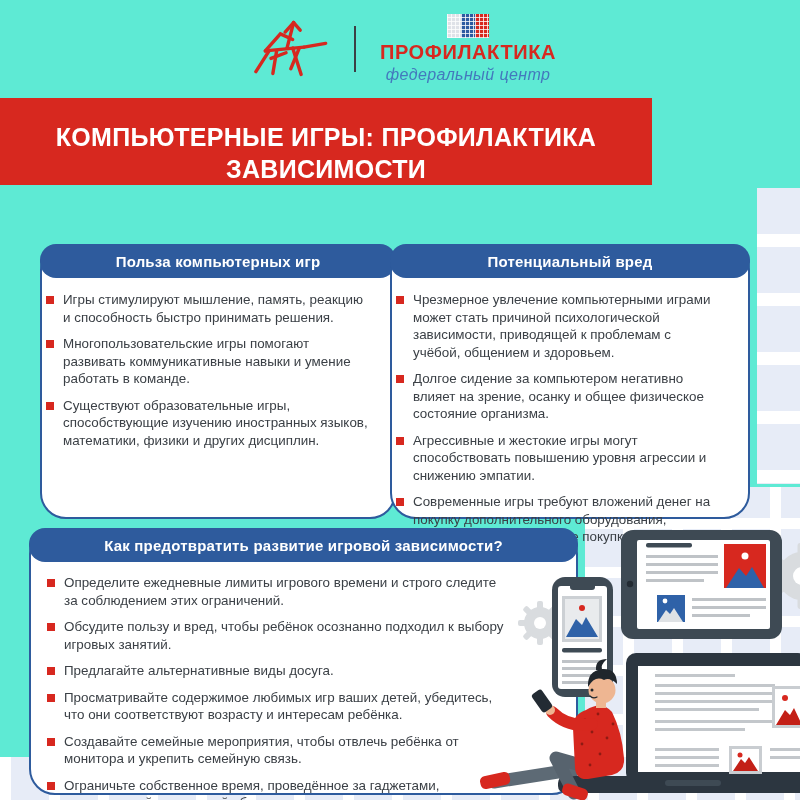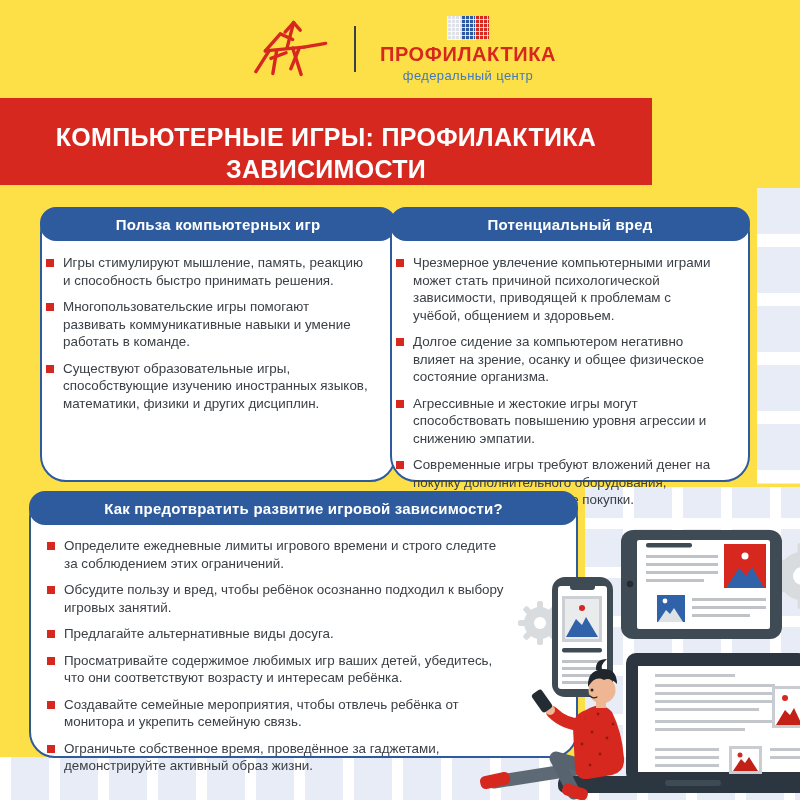--- a/index.html
+++ b/index.html
@@ -1,54 +1,54 @@
 <!DOCTYPE html>
 <html><head>
 <meta charset="utf-8">
 <style>
   html,body{margin:0;padding:0;}
-  .page{position:relative;width:800px;height:800px;background:#fde047;overflow:hidden;
+  .page{position:relative;width:800px;height:800px;background:#5eead4;overflow:hidden;
         font-family:"Liberation Sans",sans-serif;}
 
   
   .header{position:absolute;left:0;top:0;width:800px;height:98px;
           display:flex;align-items:center;justify-content:center;gap:24px;}
   .logo-mark{width:86px;height:66px;}
   .logo-divider{width:2px;height:46px;background:#3c3f44;}
   .brand{display:flex;flex-direction:column;align-items:center;}
   .flag{display:flex;margin-bottom:4px;}
   .flag span{width:14px;height:24px;display:block;
     background-image:
       repeating-linear-gradient(0deg, rgba(255,255,255,.78) 0 1px, transparent 1px 4px),
       repeating-linear-gradient(90deg, rgba(255,255,255,.78) 0 1px, transparent 1px 4px);}
   .flag .f-gray{background-color:#dfe2e8;}
   .flag .f-blue{background-color:#2d5aa0;}
   .flag .f-red{background-color:#d7281f;}
   .brand-name{font-size:20px;font-weight:800;color:#d7281f;letter-spacing:.6px;line-height:1.05;}
-  .brand-sub{font-size:13px;color:#4379bd;letter-spacing:.4px;margin-top:3px;}
+  .brand-sub{font-size:16px;color:#4379bd;letter-spacing:.4px;margin-top:3px;font-style:italic;}
 
   
   .banner{position:absolute;left:0;top:98px;width:652px;height:87px;background:#d7281f;
           display:flex;align-items:flex-end;justify-content:center;}
   .banner-title{color:#fff;font-weight:800;font-size:25px;line-height:32px;text-align:center;
                 max-width:580px;letter-spacing:.3px;}
 
   
   .pat{position:absolute;z-index:0;}
   .pat-right{left:757px;top:188px;width:43px;height:296px;
     background:repeating-linear-gradient(180deg,#e7ecf7 0 46px,#fff 46px 59px);}
   .pat-grid{left:585px;top:487px;width:215px;height:276px;
     background-image:
       repeating-linear-gradient(90deg, transparent 0 38px, #fff 38px 49px),
       repeating-linear-gradient(0deg, #e7ecf7 0 38px, #fff 38px 49px);}
   .pat-bottom{left:0;top:757px;width:800px;height:43px;
     background:repeating-linear-gradient(90deg,#fff 0 11px,#e7ecf7 11px 49px);}
 
   
-  .card{position:absolute;z-index:1;background:#fff;border:2px solid #2e5b9d;border-radius:26px;}
+  .card{position:absolute;z-index:1;background:#fff;border:2px solid #2e5b9d;border-radius:26px;margin-top:37px;}
   .card-1{left:40px;top:207px;width:352px;height:271px;}
   .card-2{left:390px;top:207px;width:356px;height:271px;}
   .card-3{left:29px;top:491px;width:545px;height:263px;}
   .card-head{margin:-2px -2px 0 -2px;background:#2e5b9d;border-radius:16px;height:34px;
              display:flex;align-items:center;justify-content:center;}
   .card-head span{color:#fff;font-weight:700;font-size:15px;letter-spacing:.2px;}
   .card-list{list-style:none;margin:0;padding:13px 26px 0 4px;display:flex;flex-direction:column;gap:9px;}
   .card-3 .card-list{padding:12px 64px 0 16px;}
   .card-list li{display:flex;align-items:flex-start;}
   .sq{flex:0 0 8px;width:8px;height:8px;background:#d7281f;margin:5px 9px 0 0;}

